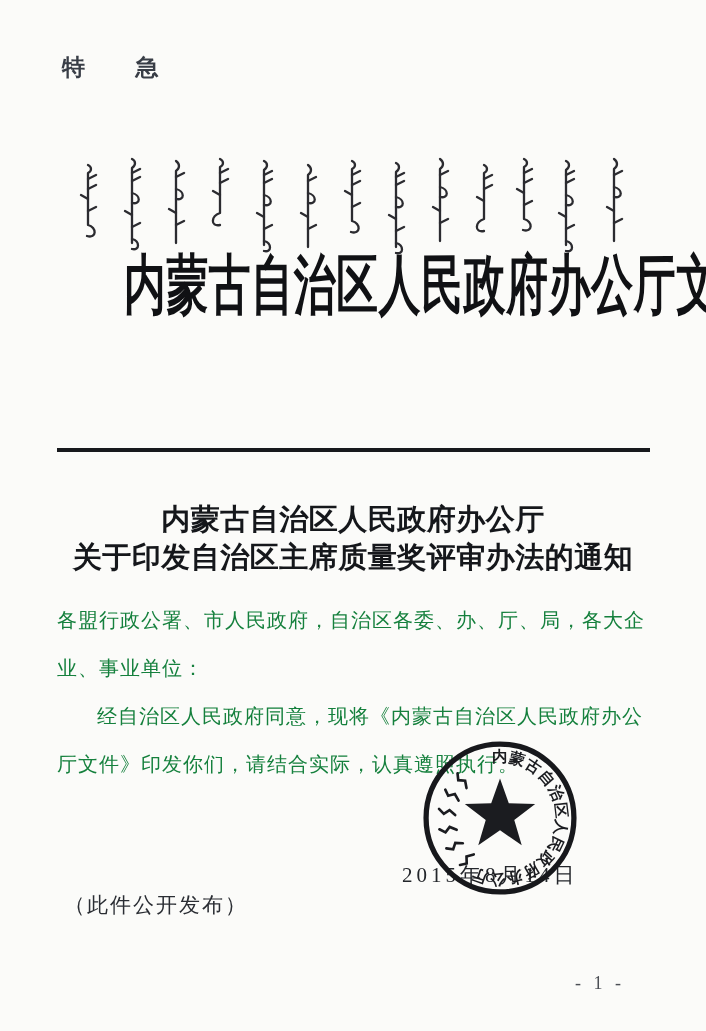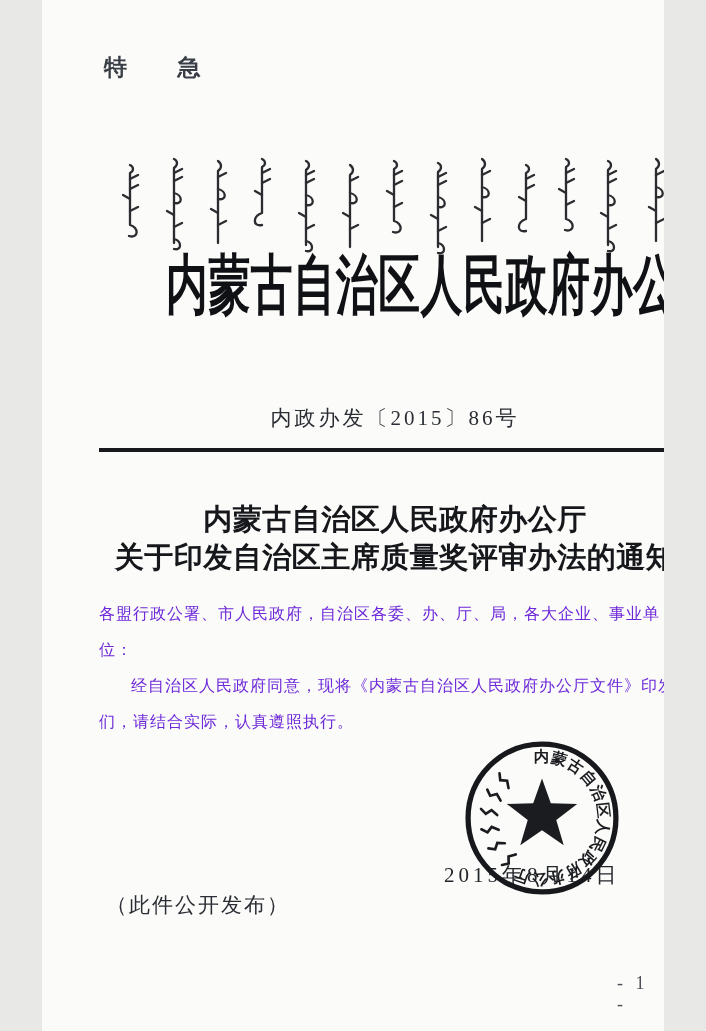--- a/index.html
+++ b/index.html
@@ -1,18 +1,18 @@
 <!DOCTYPE html>
 <html><head>
 <meta charset="utf-8">
 <style>
   html,body{margin:0;padding:0;background:#e8e8e6;}
   .page{
     position:relative;
-    width:622px;height:1031px;
+    width:706px;height:1031px;
     margin:0 auto;
     background:#fbfbf9;
     overflow:hidden;
     font-family:"Liberation Serif","DejaVu Serif",serif;
     color:#23262b;
   }
   .urgency{
     position:absolute;left:62px;top:52px;
     font-size:23px;font-weight:700;letter-spacing:22px;
     color:#383d46;
@@ -36,21 +36,21 @@
     position:absolute;left:57px;top:448px;width:593px;height:4px;
     background:#17191d;
   }
   .notice-title{
     position:absolute;left:0;top:500px;width:706px;text-align:center;
     font-size:29px;font-weight:700;line-height:38px;color:#15171b;
     letter-spacing:0.5px;
   }
   .body-text{
     position:absolute;left:57px;top:596px;width:594px;
-    font-size:16px;line-height:36px;letter-spacing:1px;color:#6d28d9;
+    font-size:20px;line-height:48px;letter-spacing:1px;color:#15803d;
   }
   .body-text p{margin:0;}
   .body-text p.para{text-indent:2em;}
   .date{
     position:absolute;left:402px;top:861px;
     font-size:21px;letter-spacing:4px;color:#23262b;white-space:nowrap;
   }
   .seal{position:absolute;left:412px;top:730px;}
   .note{
     position:absolute;left:64px;top:891px;
@@ -115,21 +115,20 @@
     <use href="#mw-c" x="418" y="8"></use>
     <use href="#mw-a" x="458" y="2"></use>
     <use href="#mw-d" x="500" y="6"></use>
     <use href="#mw-b" x="548" y="4"></use>
   </svg>
 
   <div class="org-title-wrap">
     <div class="org-title">内蒙古自治区人民政府办公厅文件</div>
   </div>
 
-  <div class="doc-number">内政办发〔2015〕86号</div>
 
   <div class="rule"></div>
 
   <div class="notice-title">
     <div>内蒙古自治区人民政府办公厅</div>
     <div>关于印发自治区主席质量奖评审办法的通知</div>
   </div>
 
   <div class="body-text">
     <p class="addressee">各盟行政公署、市人民政府，自治区各委、办、厅、局，各大企业、事业单位：</p>

